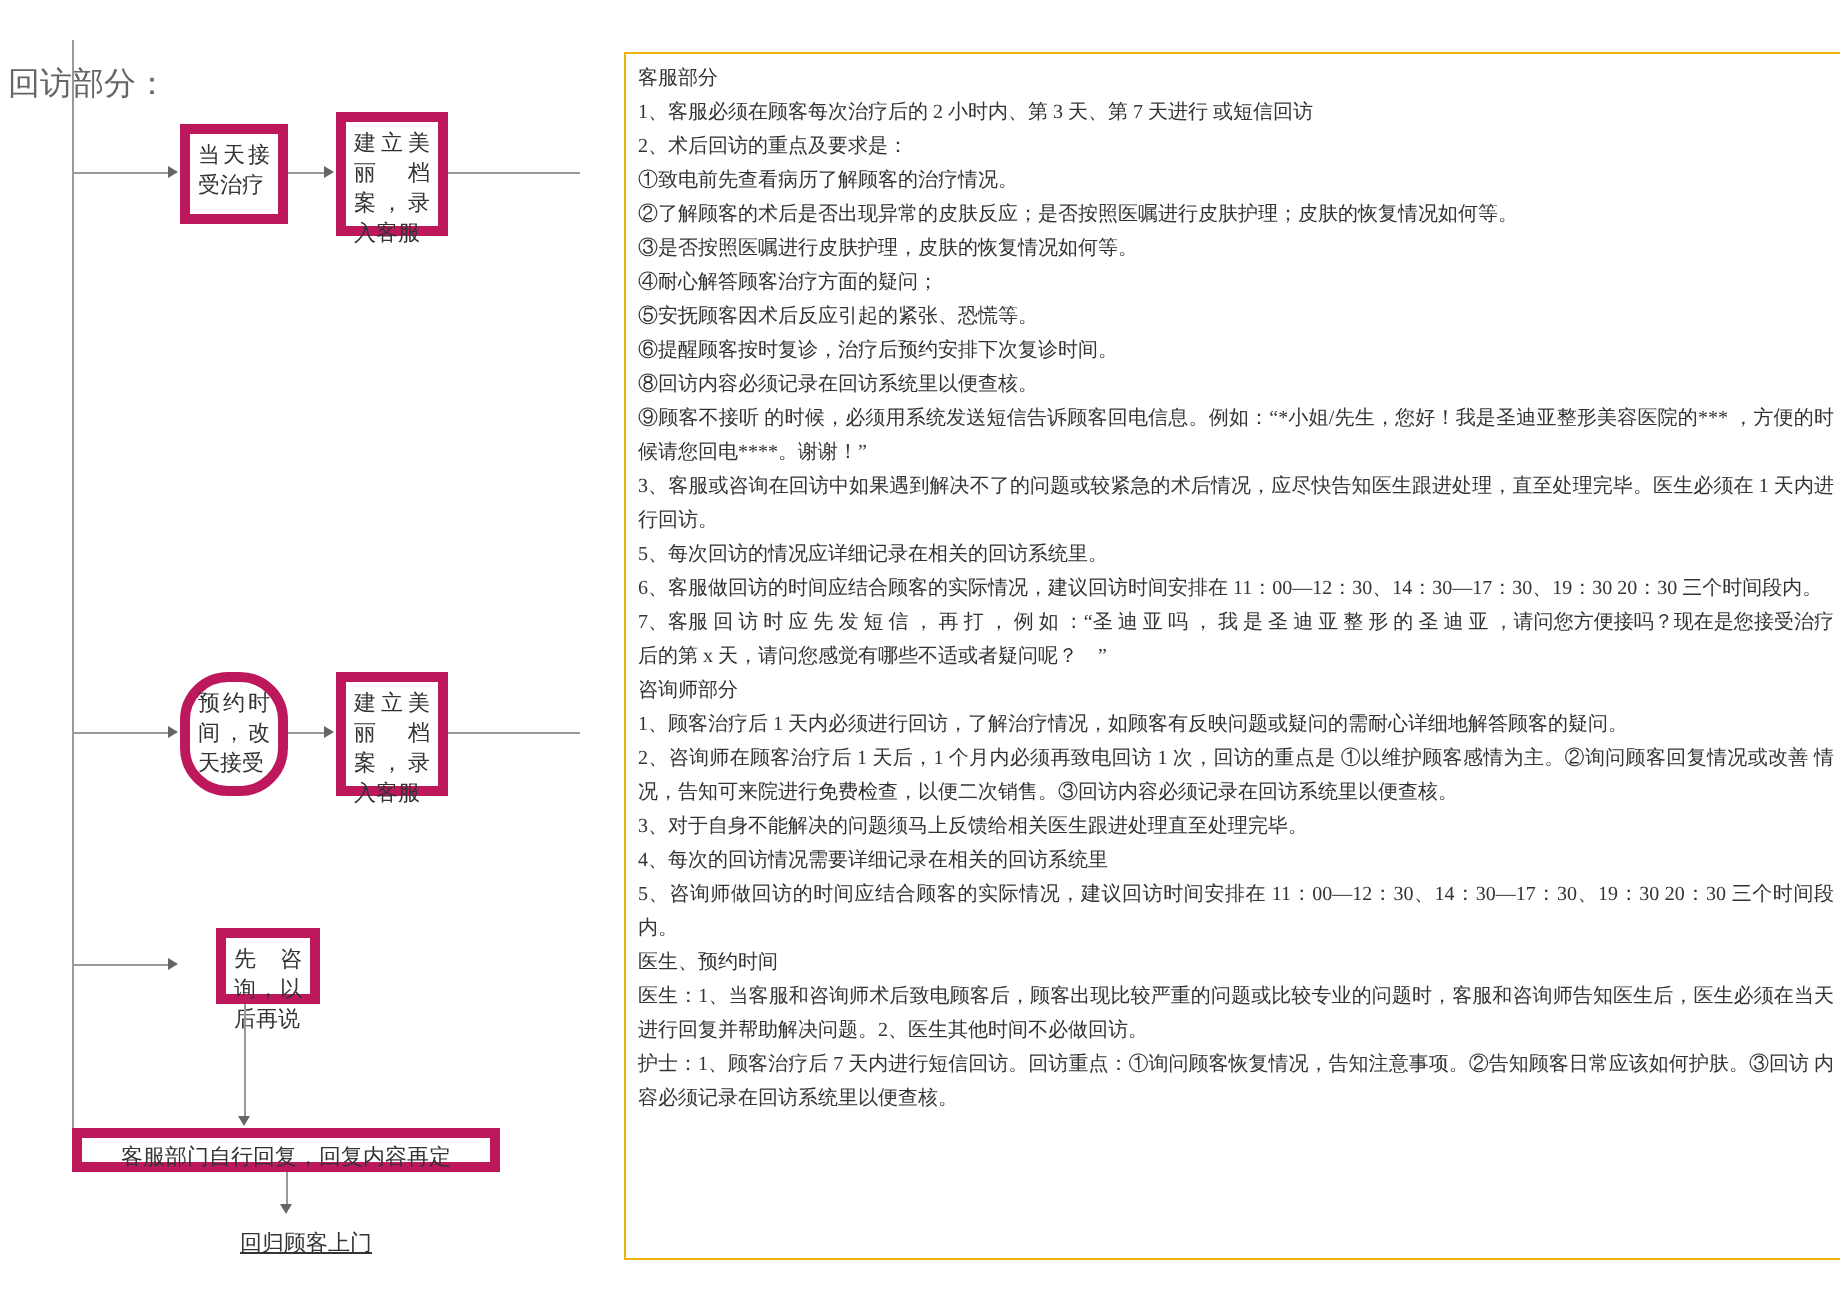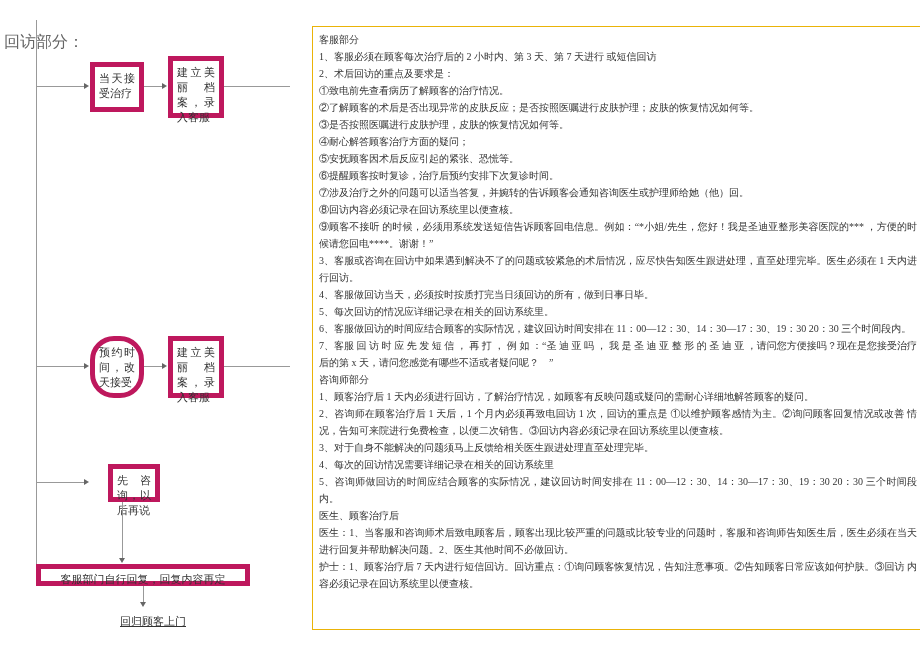--- a/index.html
+++ b/index.html
@@ -137,32 +137,30 @@
   <div class="text-panel">
     <p>客服部分</p>
     <p>1、客服必须在顾客每次治疗后的 2 小时内、第 3 天、第 7 天进行 或短信回访</p>
     <p>2、术后回访的重点及要求是：</p>
     <p>①致电前先查看病历了解顾客的治疗情况。</p>
     <p>②了解顾客的术后是否出现异常的皮肤反应；是否按照医嘱进行皮肤护理；皮肤的恢复情况如何等。</p>
     <p>③是否按照医嘱进行皮肤护理，皮肤的恢复情况如何等。</p>
     <p>④耐心解答顾客治疗方面的疑问；</p>
     <p>⑤安抚顾客因术后反应引起的紧张、恐慌等。</p>
     <p>⑥提醒顾客按时复诊，治疗后预约安排下次复诊时间。</p>
-    <p>⑦涉及治疗之外的问题可以适当答复，并婉转的告诉顾客会通知咨询医生或护理师给她（他）回。</p>
     <p>⑧回访内容必须记录在回访系统里以便查核。</p>
     <p>⑨顾客不接听 的时候，必须用系统发送短信告诉顾客回电信息。例如：“*小姐/先生，您好！我是圣迪亚整形美容医院的*** ，方便的时候请您回电****。谢谢！”</p>
     <p>3、客服或咨询在回访中如果遇到解决不了的问题或较紧急的术后情况，应尽快告知医生跟进处理，直至处理完毕。医生必须在 1 天内进行回访。</p>
-    <p>4、客服做回访当天，必须按时按质打完当日须回访的所有，做到日事日毕。</p>
     <p>5、每次回访的情况应详细记录在相关的回访系统里。</p>
     <p>6、客服做回访的时间应结合顾客的实际情况，建议回访时间安排在 11：00—12：30、14：30—17：30、19：30 20：30 三个时间段内。</p>
     <p>7、客服 回 访 时 应 先 发 短 信 ， 再 打 ， 例 如 ：“圣 迪 亚 吗 ， 我 是 圣 迪 亚 整 形 的 圣 迪 亚 ，请问您方便接吗？现在是您接受治疗后的第 x 天，请问您感觉有哪些不适或者疑问呢？　”</p>
     <p>咨询师部分</p>
     <p>1、顾客治疗后 1 天内必须进行回访，了解治疗情况，如顾客有反映问题或疑问的需耐心详细地解答顾客的疑问。</p>
     <p>2、咨询师在顾客治疗后 1 天后，1 个月内必须再致电回访 1 次，回访的重点是 ①以维护顾客感情为主。②询问顾客回复情况或改善 情况，告知可来院进行免费检查，以便二次销售。③回访内容必须记录在回访系统里以便查核。</p>
     <p>3、对于自身不能解决的问题须马上反馈给相关医生跟进处理直至处理完毕。</p>
     <p>4、每次的回访情况需要详细记录在相关的回访系统里</p>
     <p>5、咨询师做回访的时间应结合顾客的实际情况，建议回访时间安排在 11：00—12：30、14：30—17：30、19：30 20：30 三个时间段内。</p>
-    <p>医生、顾客治疗后</p>
+    <p>医生、预约时间</p>
     <p>医生：1、当客服和咨询师术后致电顾客后，顾客出现比较严重的问题或比较专业的问题时，客服和咨询师告知医生后，医生必须在当天进行回复并帮助解决问题。2、医生其他时间不必做回访。</p>
     <p>护士：1、顾客治疗后 7 天内进行短信回访。回访重点：①询问顾客恢复情况，告知注意事项。②告知顾客日常应该如何护肤。③回访 内容必须记录在回访系统里以便查核。</p>
   </div>
 
 </div>
 
 </body></html>

